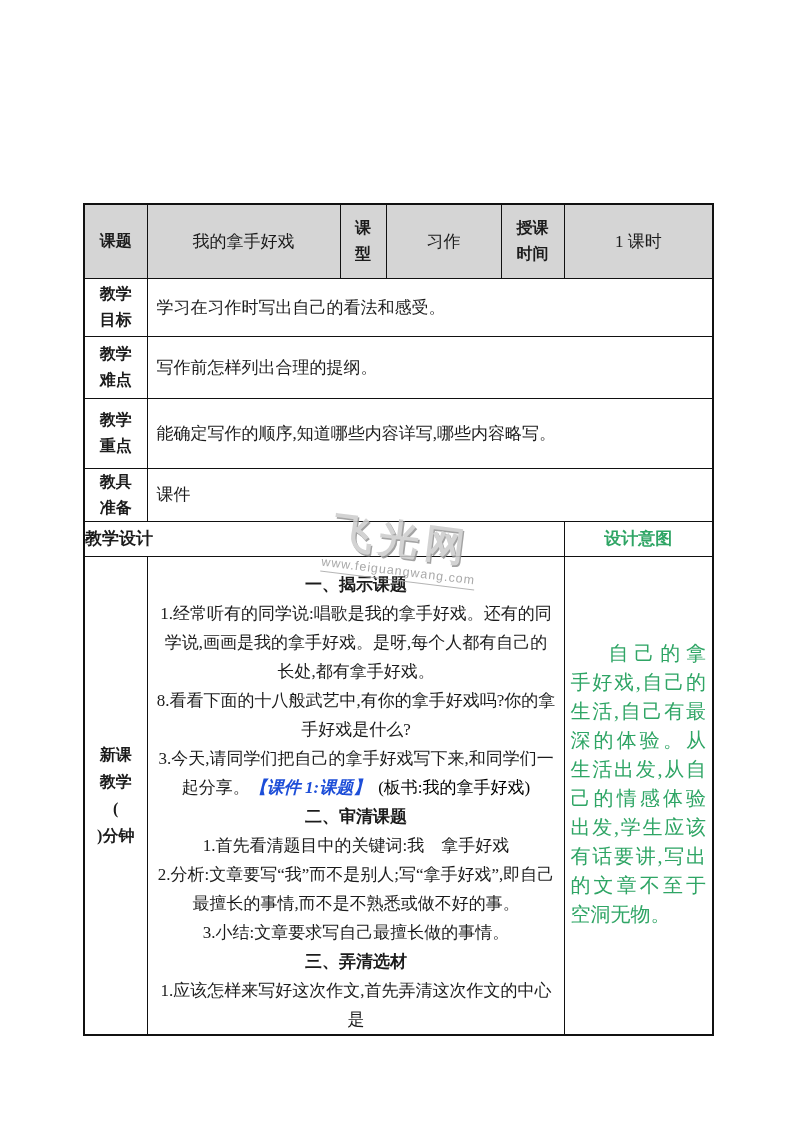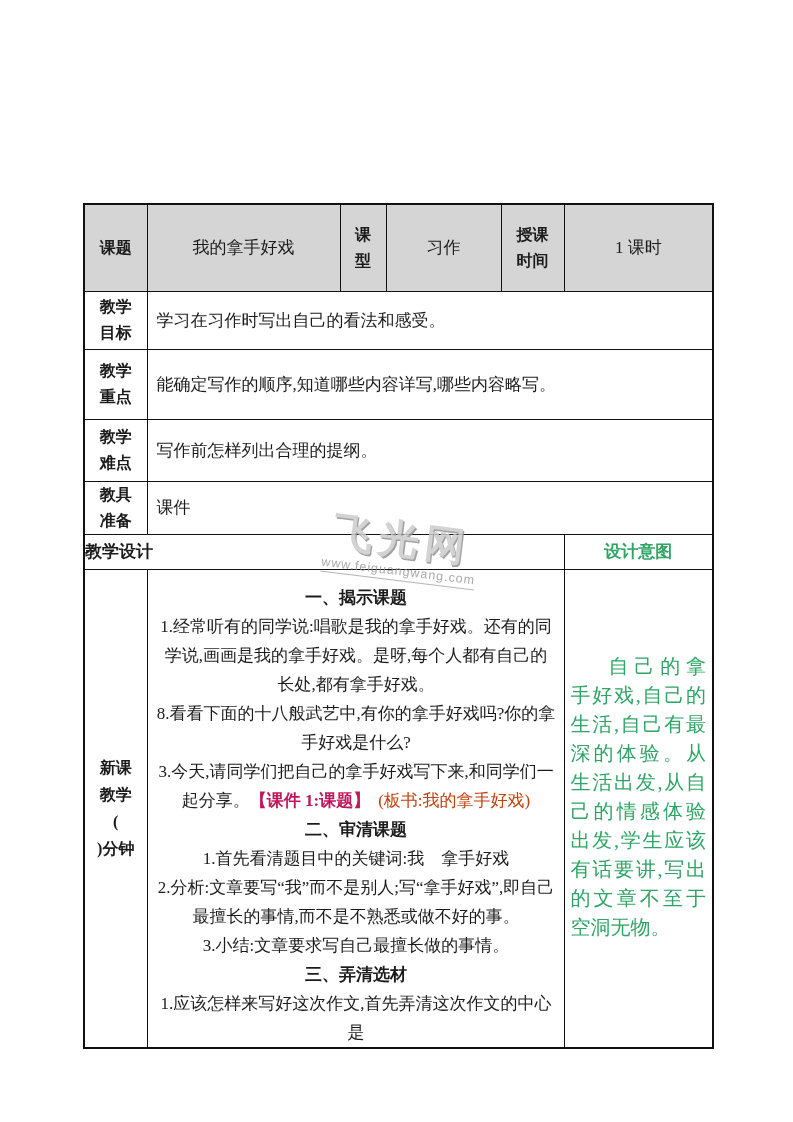--- a/index.html
+++ b/index.html
@@ -87,22 +87,22 @@
 
   .lesson-content {
     vertical-align: top;
     padding: 13px 8px 0 9px;
     font-size: 17px;
     line-height: 29px;
     text-align: center;
   }
   .lesson-content p { margin: 0; }
   .seg.bold { font-weight: bold; }
-  .seg.blue { color: #be185d; font-weight: bold; }
-  .seg.red  { color: #c2410c; margin-left: 8px; }
+  .seg.blue { color: #1d4ed8; font-weight: bold; font-style: italic; }
+  .seg.red  { color: #000000; margin-left: 8px; }
 
   .intent-cell {
     vertical-align: top;
     padding: 82px 6px 0 6px;
     color: #2fa565;
     font-size: 20px;
     line-height: 29px;
     text-align: justify;
     text-justify: inter-character;
   }
@@ -146,42 +146,42 @@
     <colgroup>
       <col style="width:63px">
         <col style="width:193px">
         <col style="width:46px">
       <col style="width:115px">
         <col style="width:63px">
         <col style="width:149px">
     </colgroup>
 
     <tbody>
-        <tr class="head-row" style="height:87px">
+        <tr class="head-row" style="height:74px">
       <td class="lbl">课题</td>
       <td class="val bold">我的拿手好戏</td>
       <td class="lbl">课型</td>
       <td class="val bold">习作</td>
       <td class="lbl">授课时间</td>
       <td class="val">1 课时</td>
     </tr>
 
     <tr style="height:58px">
       <td class="lbl">教学目标</td>
       <td class="rowtext" colspan="5">学习在习作时写出自己的看法和感受。</td>
     </tr>
 
+    <tr style="height:62px">
+      <td class="lbl">教学难点</td>
+      <td class="rowtext" colspan="5">写作前怎样列出合理的提纲。</td>
+    </tr>
+
     <tr style="height:70px">
       <td class="lbl">教学重点</td>
       <td class="rowtext" colspan="5">能确定写作的顺序,知道哪些内容详写,哪些内容略写。</td>
-    </tr>
-
-    <tr style="height:62px">
-      <td class="lbl">教学难点</td>
-      <td class="rowtext" colspan="5">写作前怎样列出合理的提纲。</td>
     </tr>
 
     <tr style="height:51px">
       <td class="lbl">教具准备</td>
       <td class="rowtext" colspan="5">课件</td>
     </tr>
 
     <tr style="height:35px">
       <td class="design-head" colspan="5">教学设计</td>
       <td class="intent-head">设计意图</td>

